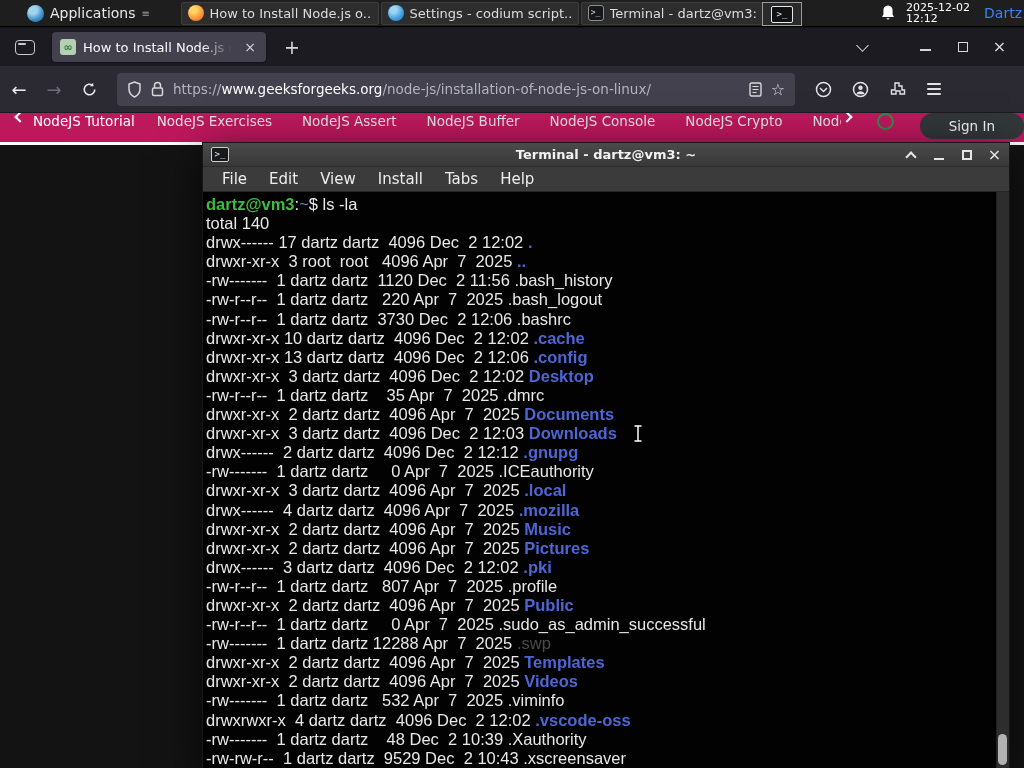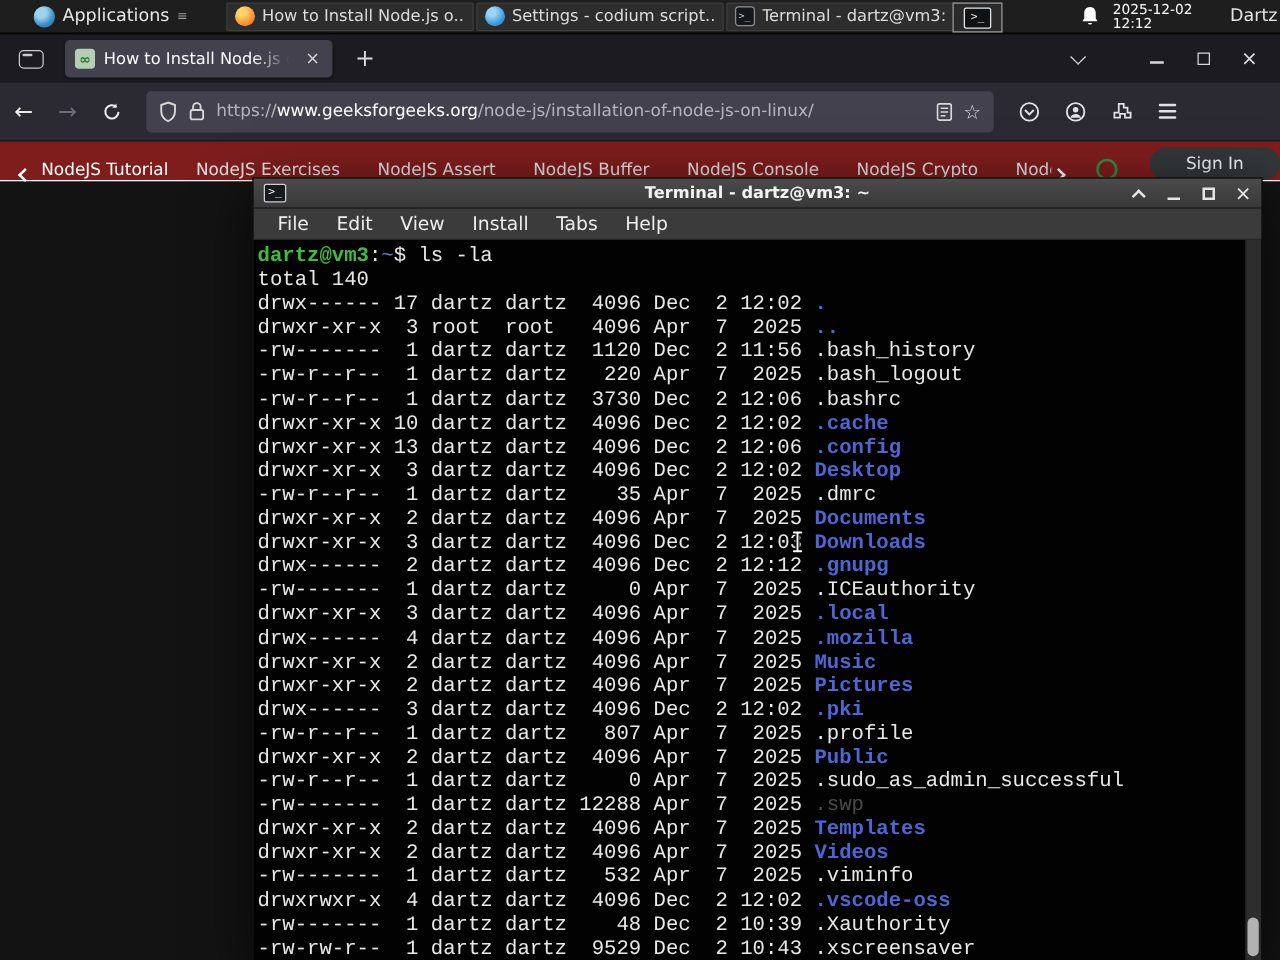--- a/index.html
+++ b/index.html
@@ -26,21 +26,21 @@
   .win-label{overflow:hidden;white-space:nowrap}
   .spacer{flex:1}
   .launcher{position:absolute;left:762px;top:2px;width:40px;height:24px;border:1px solid #9a9a9a;
     background:#2a2a2a;display:flex;align-items:center;justify-content:center}
   .launcher-ic{width:22px;height:17px;background:#101214;border:1px solid #e8e8e8;border-radius:2px;
     color:#e8e8e8;font-size:9px;font-family:"DejaVu Sans Mono",monospace;
     display:flex;align-items:center;justify-content:center;line-height:1}
   .tray{display:flex;align-items:center;gap:10px;margin-right:2px}
   .bell{width:16px;height:18px}
   .clock{text-align:left;color:#fff;font-size:11px;line-height:11.5px;white-space:nowrap}
-  .user{color:#e5e5e5;font-size:14px;margin-left:20px;white-space:nowrap}
+  .user{color:#3b82f6;font-size:14px;margin-left:4px;white-space:nowrap}
 
   
   .tabbar{position:absolute;top:28px;left:0;right:0;height:38px;background:#1c1b22;
     display:flex;align-items:center;z-index:40}
   .ffview{width:34px;height:26px;margin-left:8px;border-radius:4px;display:flex;align-items:center;justify-content:center}
   .ffview-ic{width:20px;height:15px;border:1.6px solid #c9c9cf;border-radius:4px;position:relative}
   .ffview-ic:before{content:"";position:absolute;left:2px;right:8px;top:2px;height:2px;background:#c9c9cf;border-radius:1px}
   .tab{margin-left:10px;width:214px;height:30px;background:#42414d;border-radius:4px;
     display:flex;align-items:center;gap:7px;padding:0 8px;color:#fbfbfe;font-size:13px;
     box-shadow:0 1px 3px rgba(0,0,0,.4)}
@@ -70,23 +70,23 @@
   .u-ic{flex:none;display:flex;align-items:center;justify-content:center}
   .url-text{flex:1;font-size:13.5px;color:#b4b4bf;white-space:nowrap;overflow:hidden}
   .url-domain{color:#ffffff}
   .right-icons{display:flex;align-items:center;gap:9px;margin-left:14px}
   .ric{width:28px;height:28px;display:flex;align-items:center;justify-content:center;color:#e2e2e6}
   .star{font-size:16px;color:#d8d8dc}
   .hamb{display:flex;flex-direction:column;gap:3px}
   .hamb span{display:block;width:14px;height:1.7px;background:#e2e2e6;border-radius:1px}
 
   
-  .sitenav{position:absolute;top:113px;left:0;right:0;height:32px;background:#7f1d1d;
-    display:flex;align-items:flex-end;color:#e4e6e8;font-size:13.5px;z-index:30;
-    border-bottom:1px solid #ffffff}
+  .sitenav{position:absolute;top:113px;left:0;right:0;height:32px;background:#be185d;
+    display:flex;align-items:flex-start;color:#e4e6e8;font-size:13.5px;z-index:30;
+    border-bottom:3px solid #ffffff}
   .chev-left{width:8px;height:8px;border-left:2.2px solid #fff;border-bottom:2.2px solid #fff;
     transform:rotate(45deg);margin-left:16px;flex:none}
   .back-label{margin-left:9px;color:#fff;white-space:nowrap}
   .sitenav-items{display:flex;gap:30px;margin-left:22px;overflow:hidden;white-space:nowrap;max-width:700px}
   .nav-item{color:#dfe1e3;white-space:nowrap}
   .chev-right{width:8px;height:8px;border-right:2.4px solid #fff;border-top:2.4px solid #fff;
     transform:rotate(45deg);margin-left:2px;flex:none}
   .gfg-search{width:17px;height:17px;border:2.6px solid #2f8d46;border-radius:50%;margin-left:26px;flex:none}
   .signin{margin-left:26px;background:#32373a;border-radius:15px;padding:5px 29px;color:#f2f3f4;
     font-size:13.5px;white-space:nowrap}
@@ -107,21 +107,21 @@
   .t-ctl{width:13px;height:13px;display:flex;align-items:center;justify-content:center}
   .chev-up{width:8px;height:8px;border-left:2px solid #e6e6e6;border-top:2px solid #e6e6e6;
     transform:rotate(45deg);margin-top:4px}
   .t-min{width:10px;height:2px;background:#e6e6e6;margin-top:8px}
   .t-max{width:10px;height:10px;border:2px solid #e6e6e6}
   .t-x{font-size:16px;line-height:1;color:#e6e6e6}
   .t-menu{height:25px;background:#3b3b3b;display:flex;align-items:center;padding-left:8px;
     border-bottom:1px solid #262626}
   .t-menu-item{padding:0 11px;font-size:15px;color:#ededed}
   .t-body{position:relative;height:577px;background:#020202;overflow:hidden;padding:3px 0 0 3px}
-  .tline{font-family:Liberation Mono, monospace;font-size:16.5px;line-height:19.1px;
+  .tline{font-family:Liberation Sans, sans-serif;font-size:16.5px;line-height:19.1px;
     white-space:pre;color:#e8e8e8}
   .tp-user{color:#3fbb3f;font-weight:bold}
   .tp-cwd{color:#6c7bd0}
   .tname-dir{color:#4e66d4;font-weight:bold}
   .tname-dim{color:#4b4b4b}
   .t-scroll{position:absolute;top:0;right:0;width:13px;height:100%;background:#2d2d2d;border-left:1px solid #1f1f1f}
   .t-thumb{position:absolute;right:2px;bottom:4px;width:9px;height:31px;border-radius:5px;background:#b2b2b2}
 
   
   .ibeam{position:absolute;left:632px;top:424px;z-index:99}

